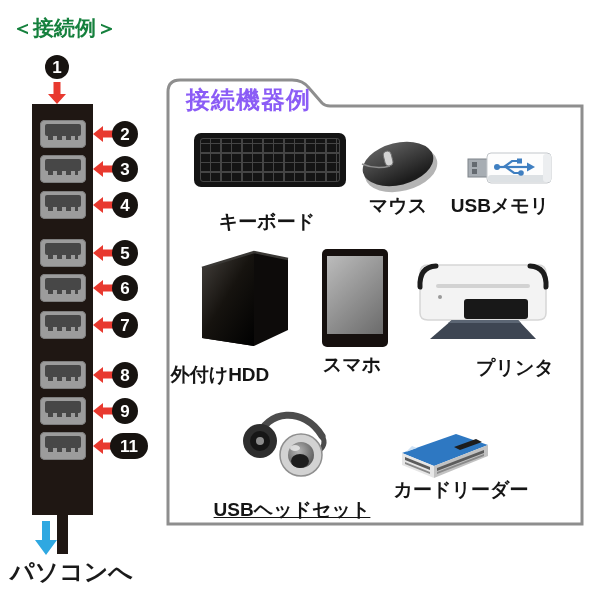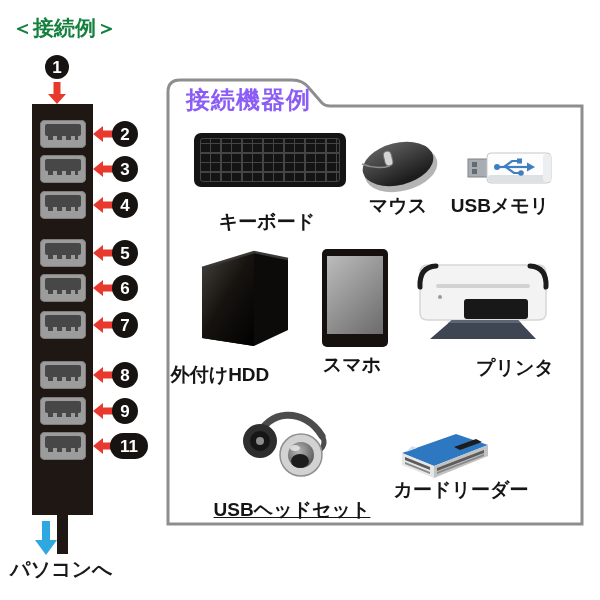--- a/index.html
+++ b/index.html
@@ -24,21 +24,21 @@
   .port-row { position:absolute; left:0; width:160px; height:28px; }
   .usb-port { position:absolute; left:40px; top:0; width:46px; height:28px;
               background:#9c9c9c; border-radius:5px; box-shadow: inset 0 0 0 1px #7e7e7e; }
   .usb-slot { position:absolute; left:5px; right:5px; top:4px; height:12px; background:#474747; border-radius:2px; }
   .usb-teeth { position:absolute; left:8px; right:8px; top:15px; height:5px;
                background:repeating-linear-gradient(90deg,#474747 0 5px,transparent 5px 9px); }
   .port-arrow { left:93px; top:6px; }
   .port-badge { left:112px; top:1px; }
   .port-badge.wide { left:110px; }
 
-  .to-pc-label { position:absolute; left:10px; top:556px; font-size:20px; font-weight:600; color:#1a1a1a; }
+  .to-pc-label { position:absolute; left:10px; top:556px; font-size:24px; font-weight:600; color:#1a1a1a; }
 
   
   .panel-svg { position:absolute; left:160px; top:72px; }
   .panel-title { position:absolute; left:186px; top:84px; font-size:24px; font-weight:700;
                  color:#8b5cf6; letter-spacing:1px; }
 
   .dev-icon { position:absolute; }
   .dev-label { position:absolute; transform:translateX(-50%); font-size:19px; font-weight:700;
                color:#151515; white-space:nowrap; text-align:center; line-height:19px; }
 

